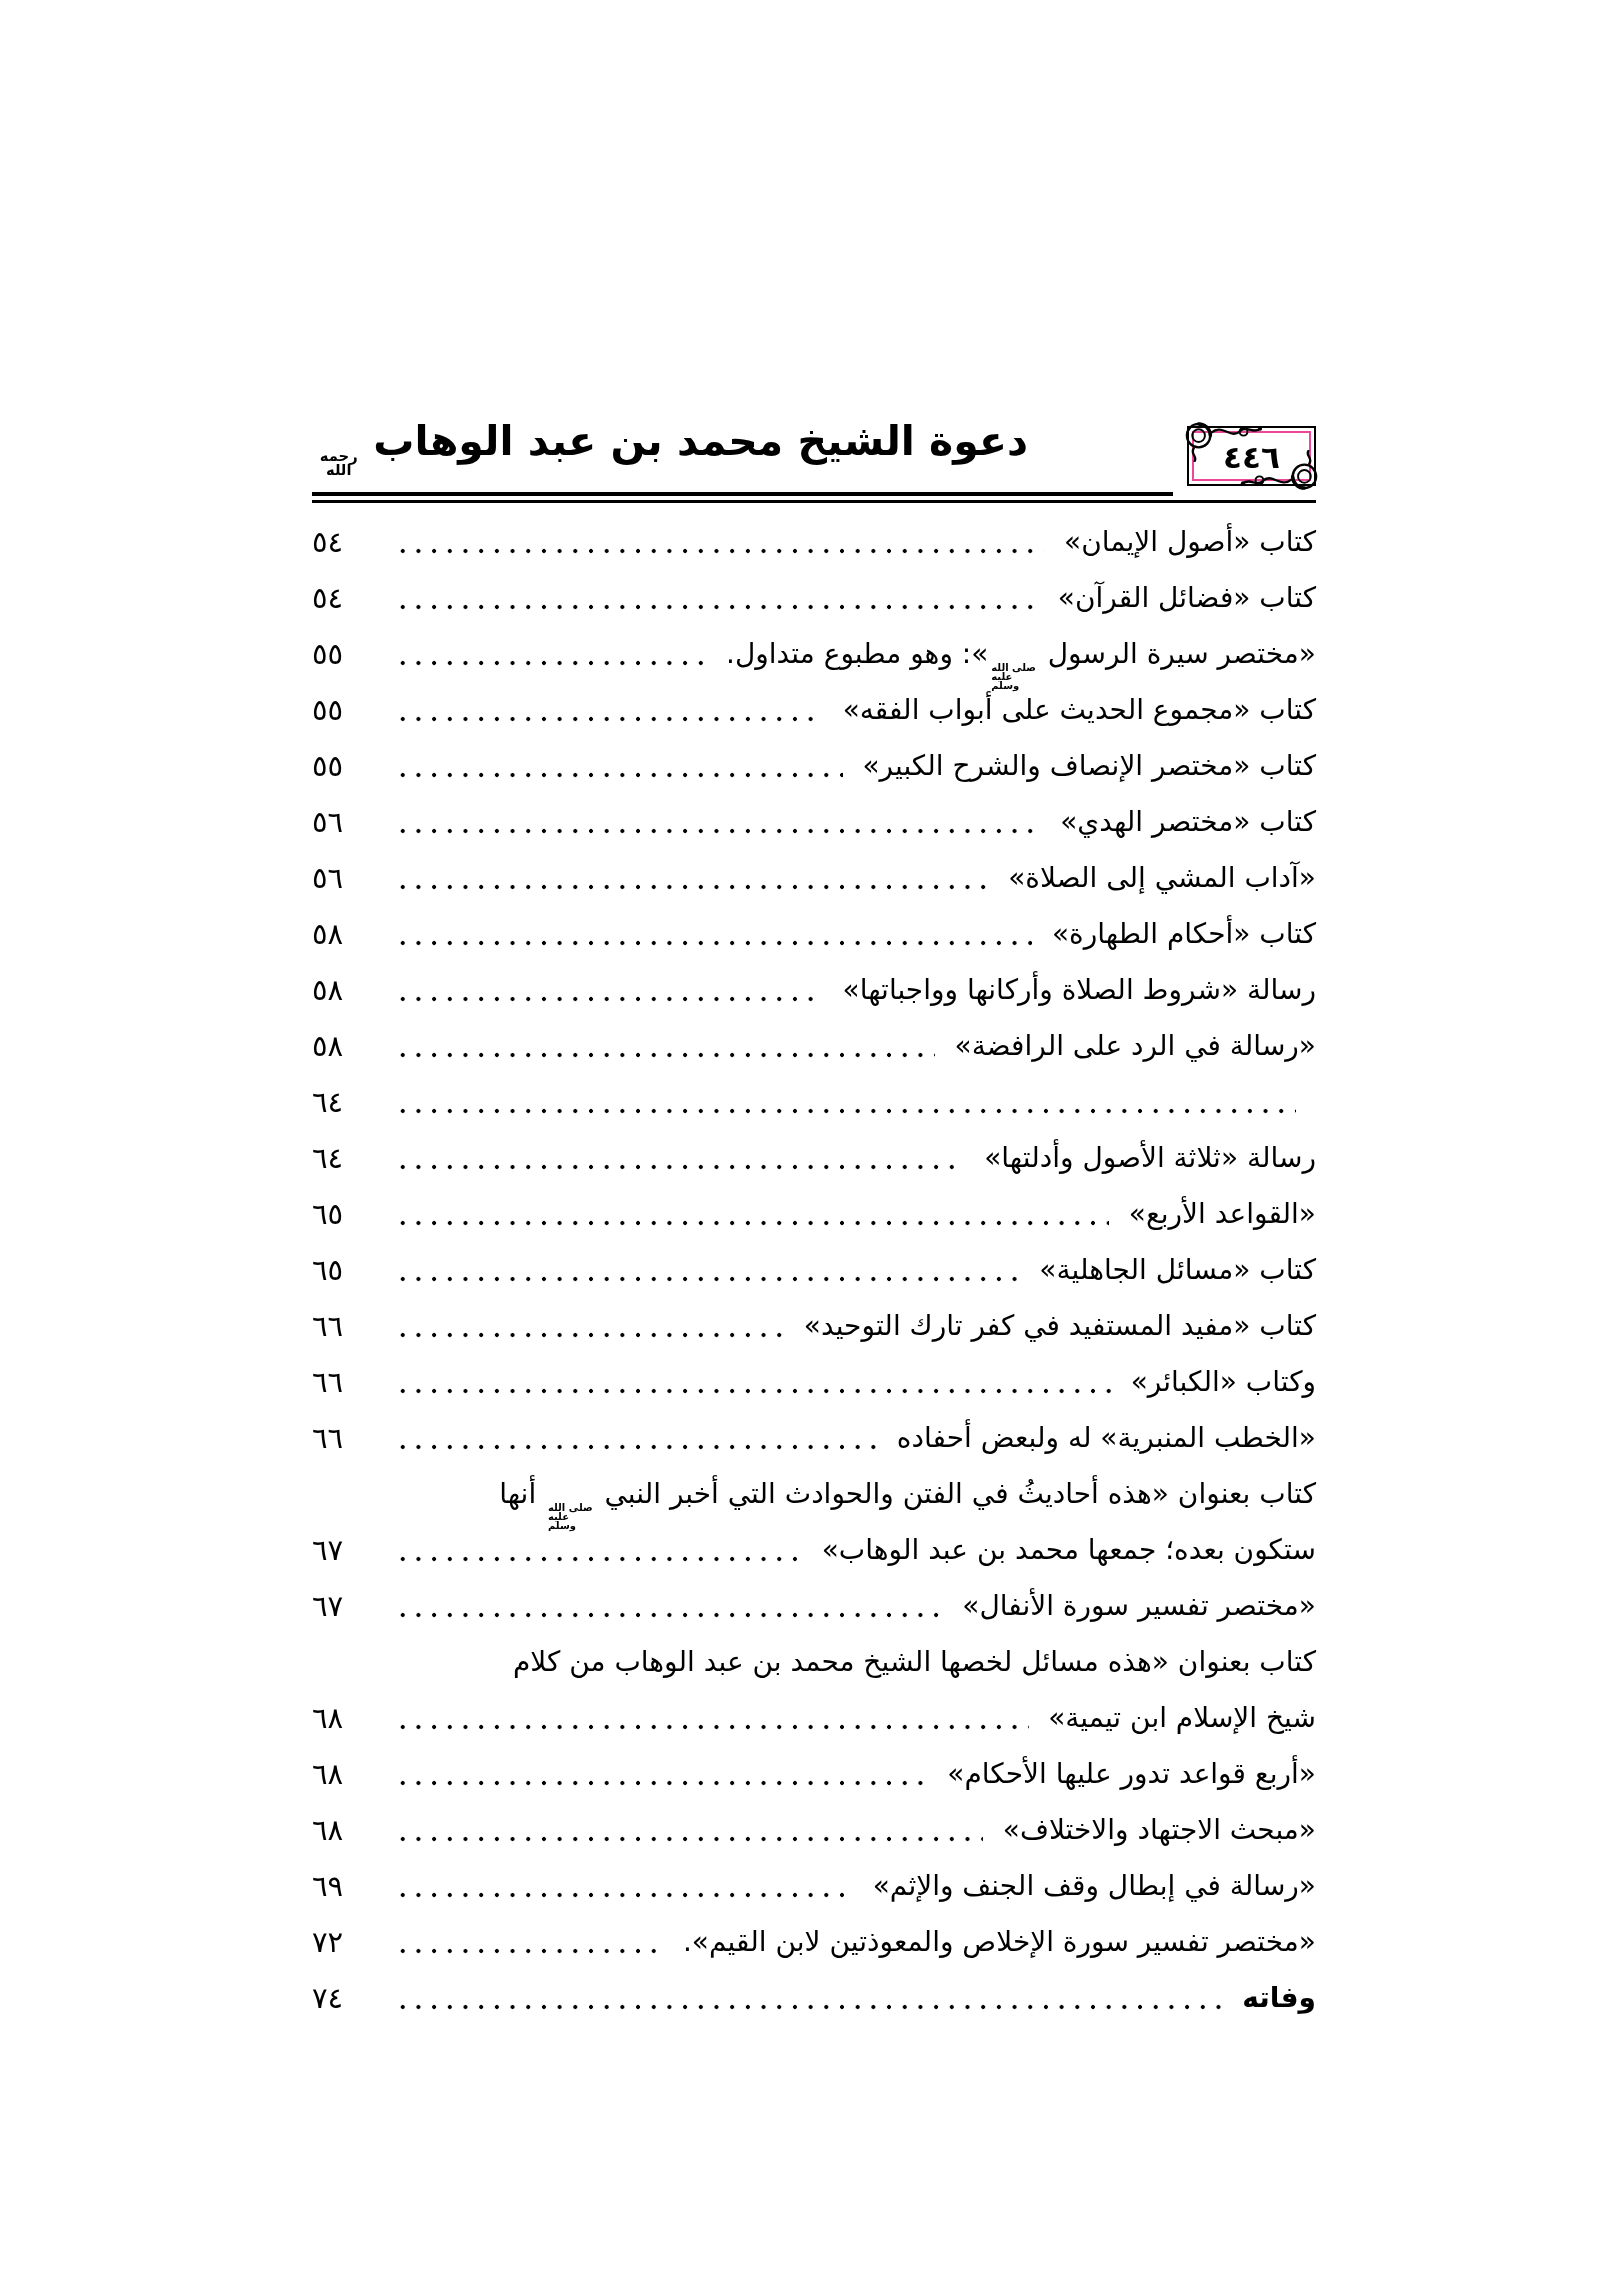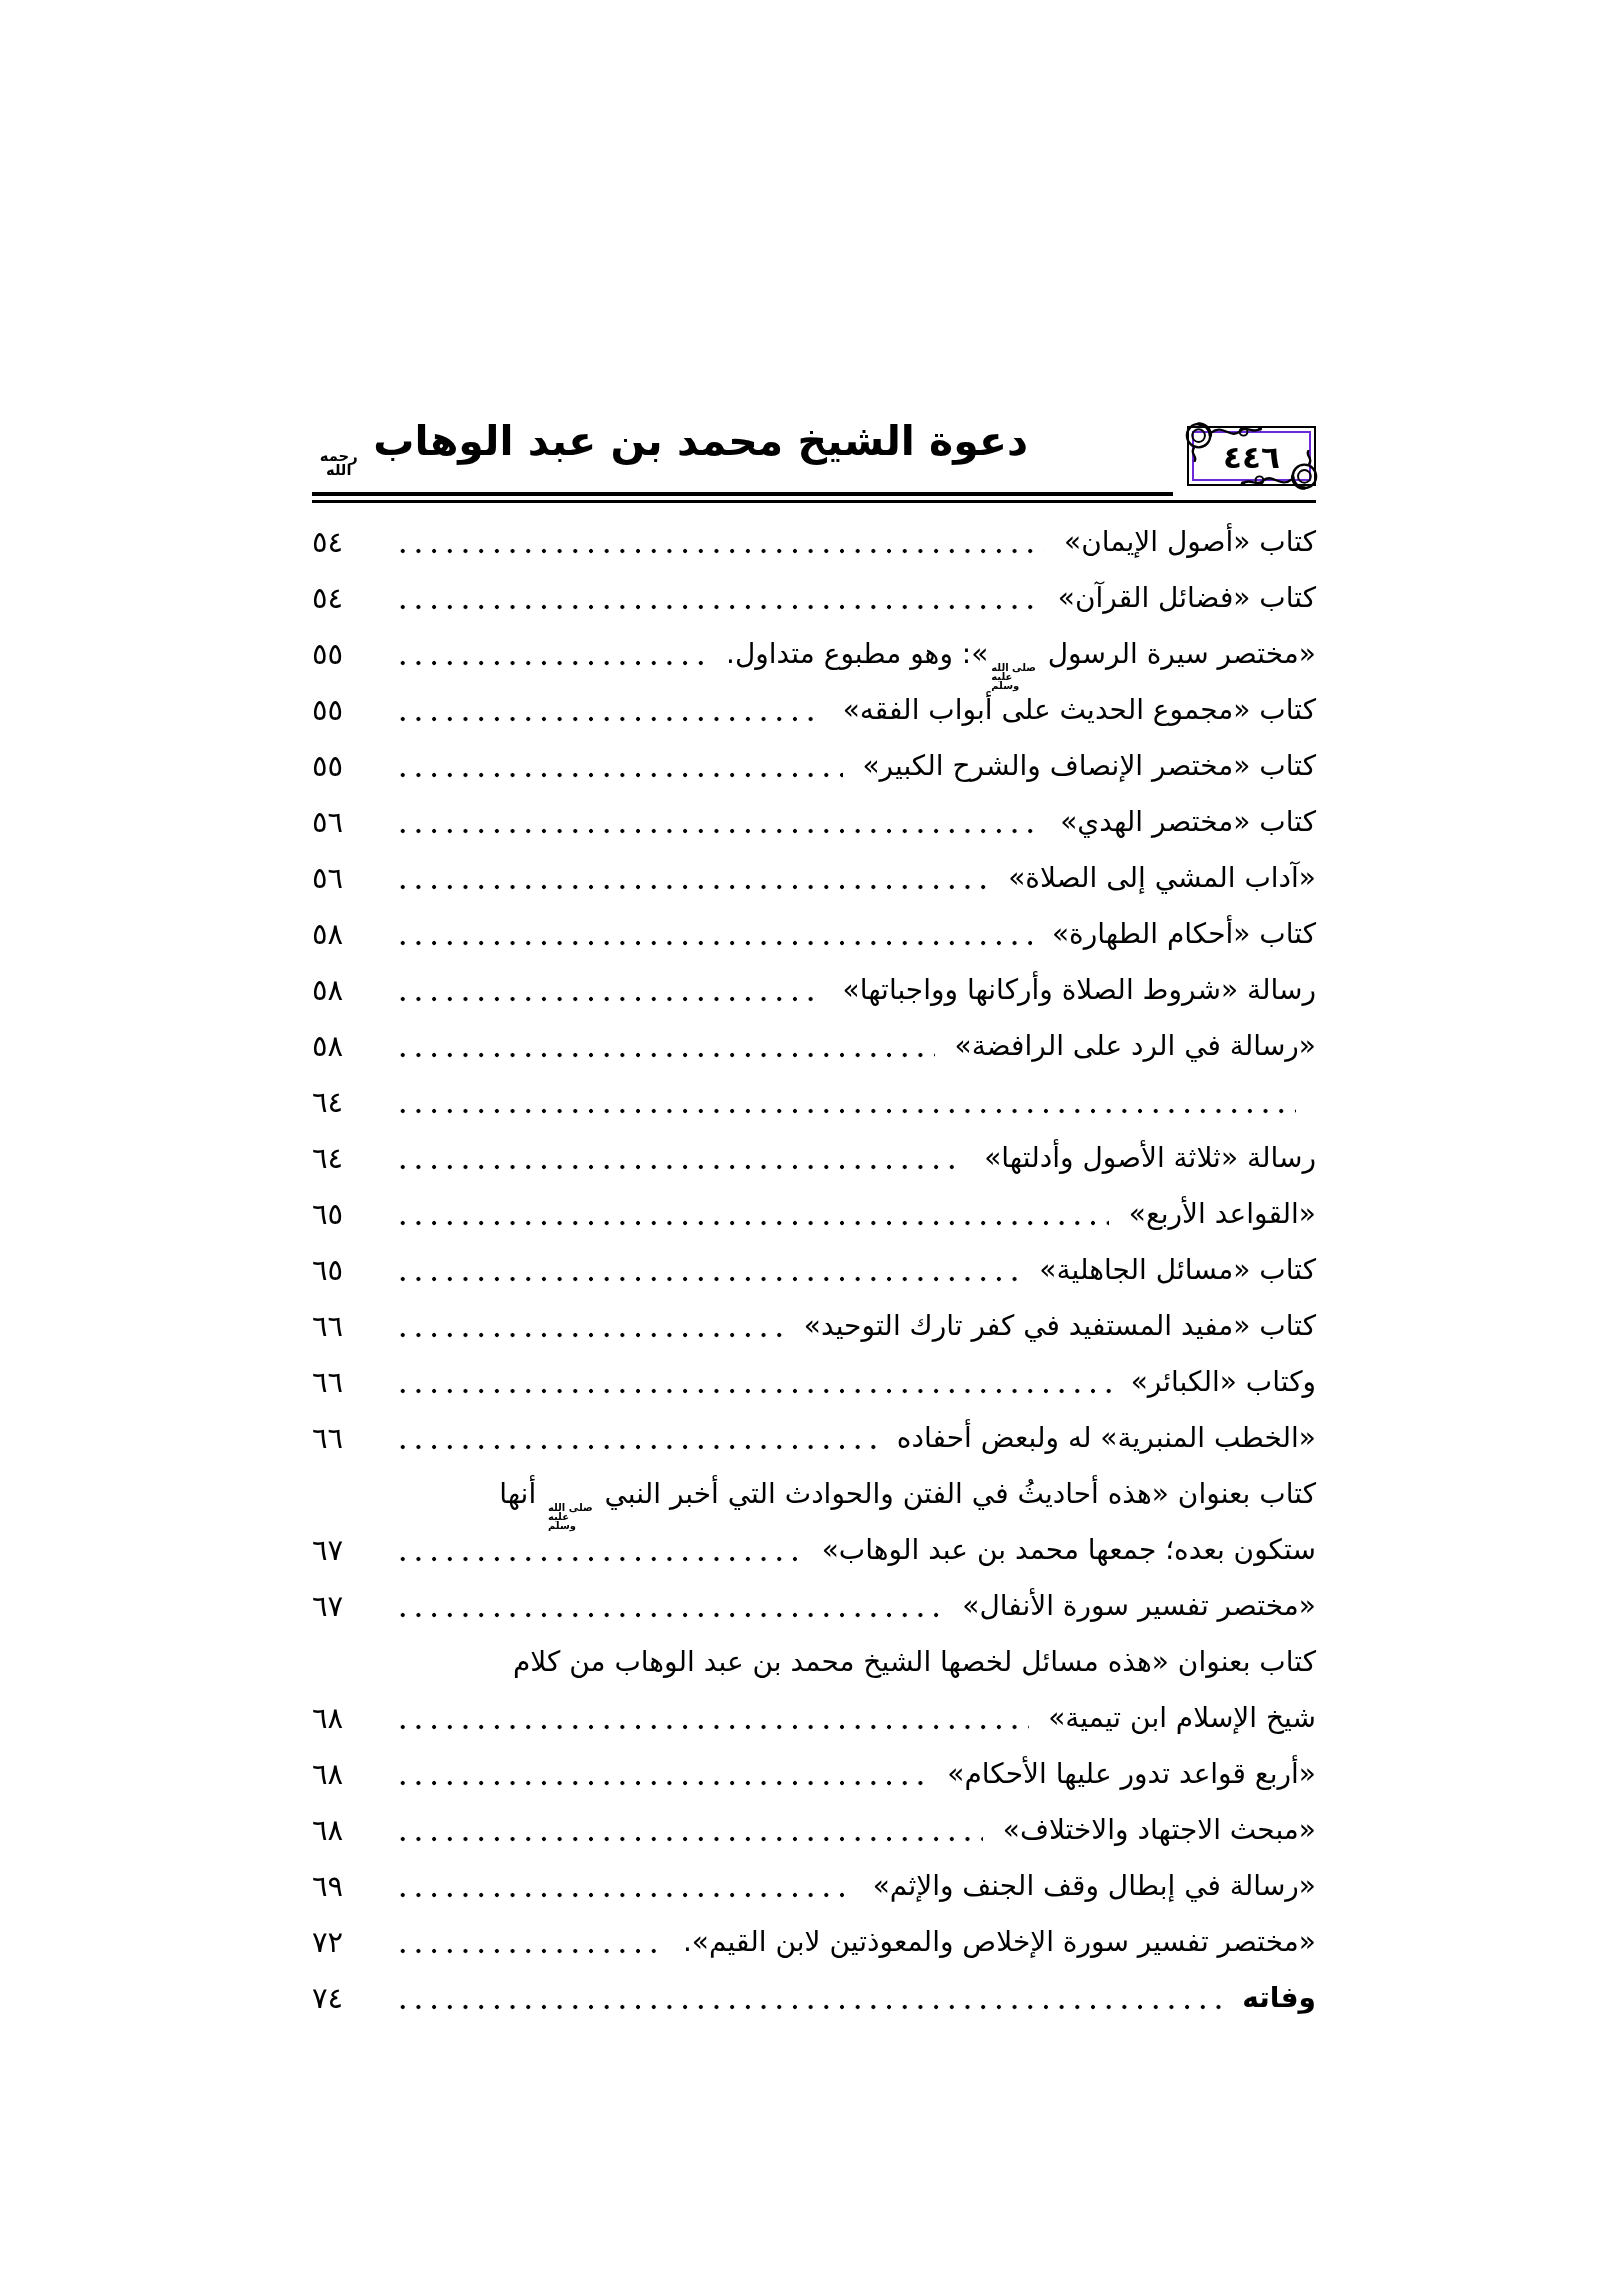--- a/index.html
+++ b/index.html
@@ -9,21 +9,21 @@
 
   
   .header{position:relative;height:71px;}
   .title-line{position:absolute;left:7.8px;top:-3.9px;direction:rtl;white-space:nowrap;
               font-size:41px;font-weight:bold;letter-spacing:0px;}
   .honorific{display:inline-flex;flex-direction:column;align-items:center;
              font-size:14.7px;line-height:13.7px;font-weight:bold;
              vertical-align:-5.9px;margin-right:15.7px;}
   .pagenum-box{position:absolute;right:0;top:4.9px;width:129px;height:60px;
                border:2.9px solid #000;box-sizing:border-box;background:#fff;}
-  .pagenum-inner{position:absolute;inset:2.9px;border:2px solid #6d28d9;
+  .pagenum-inner{position:absolute;inset:2.9px;border:2px solid #ec4899;
                  display:flex;align-items:center;justify-content:center;}
   .pagenum{font-size:31px;font-weight:bold;letter-spacing:4.9px;direction:rtl;padding-top:2px;}
   .floral{position:absolute;}
   .floral-tl{left:-6.9px;top:-8.8px;}
   .floral-br{right:-6.9px;bottom:-8.8px;transform:rotate(180deg);}
 
   .rule-top{width:861px;height:3.9px;background:#000;}
   .rule-bottom{width:100%;height:2.9px;background:#000;margin-top:3.9px;}
 
   

